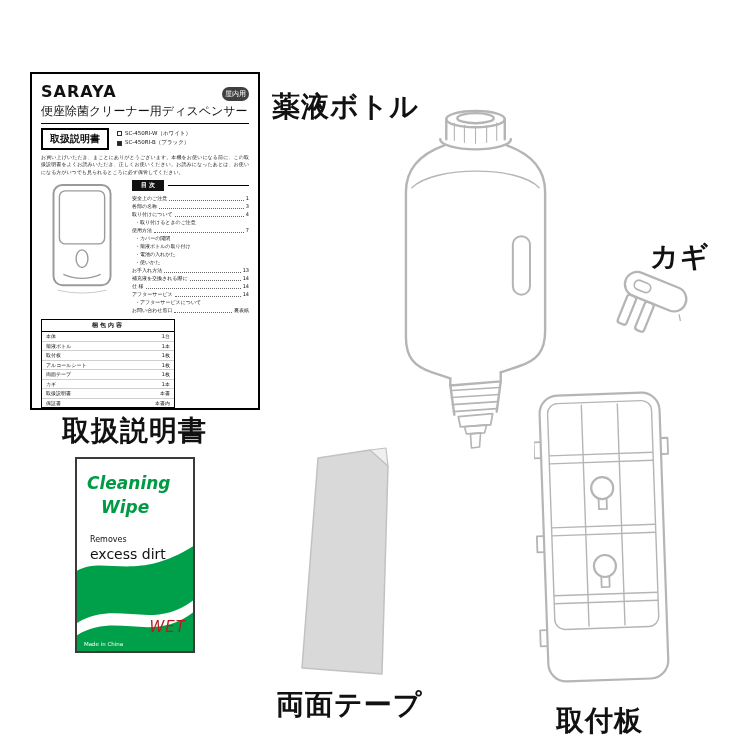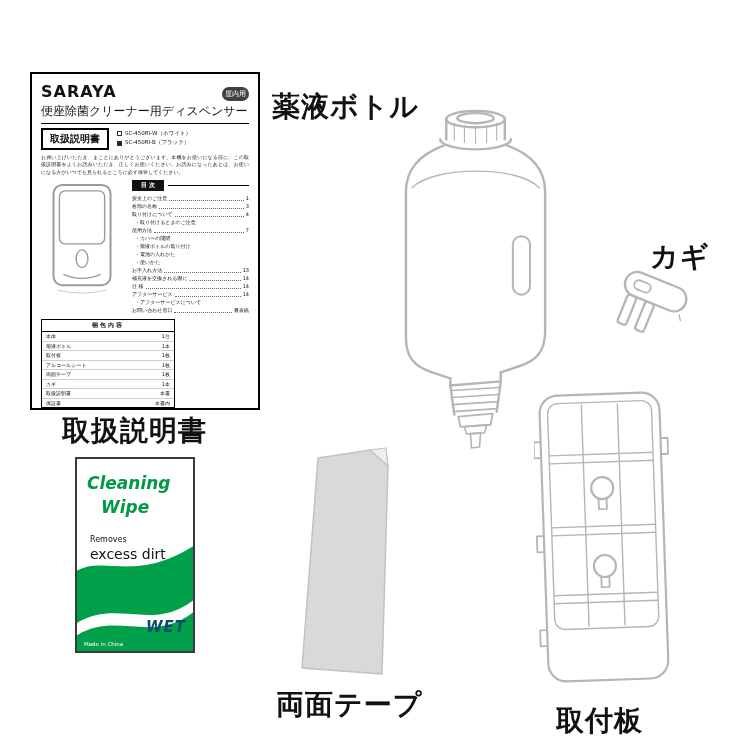--- a/index.html
+++ b/index.html
@@ -65,21 +65,21 @@
   .illu svg { width:100%; height:100%; display:block; }
 
   
   .wipe { position:absolute; left:75px; top:457px; width:120px; height:196px; border:2px solid #3a3a3a;
           background:#fff; overflow:hidden; }
   .wipe-bg { position:absolute; left:0; top:0; width:100%; height:100%; }
   .wipe-title  { position:absolute; left:10px; top:14px; color:#009a44; font-style:italic; font-weight:bold; font-size:17px; }
   .wipe-title2 { position:absolute; left:24px; top:38px; color:#009a44; font-style:italic; font-weight:bold; font-size:17px; }
   .wipe-sub  { position:absolute; left:13px; top:76px;  font-size:8px; color:#111; line-height:1.35; }
   .wipe-sub2 { position:absolute; left:13px; top:87px;  font-size:14px; color:#111; }
-  .wet    { position:absolute; right:7px; bottom:15px; color:#0c4a6e; font-style:italic; font-weight:bold; font-size:15px; letter-spacing:1px; }
+  .wet    { position:absolute; right:7px; bottom:15px; color:#b91c1c; font-style:italic; font-weight:normal; font-size:15px; letter-spacing:1px; }
   .origin { position:absolute; left:7px; bottom:4px; color:#fff; font-size:5.5px; }
 </style>
 </head>
 <body>
 
 <div id="canvas">
 
 
   <div class="manual">
     <div class="m-head">

